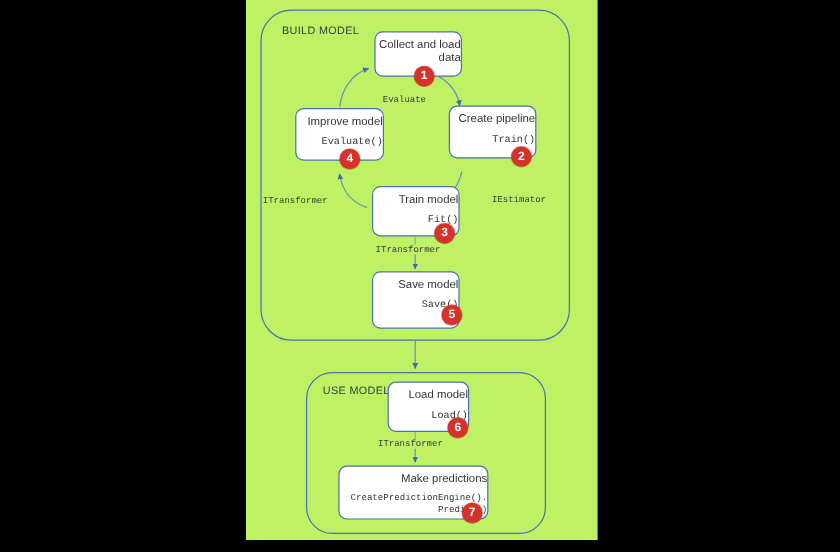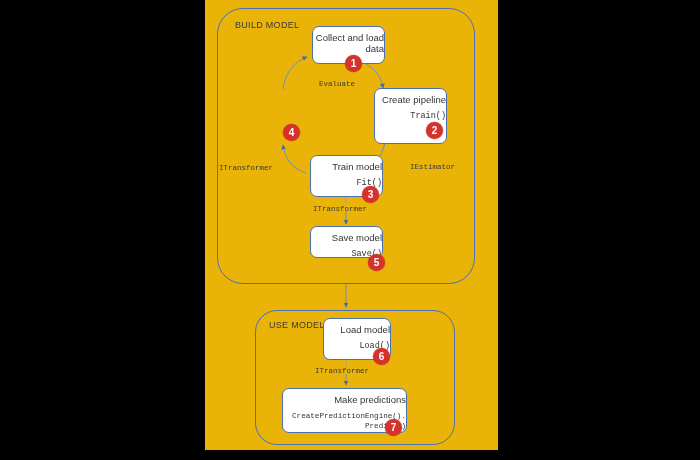--- a/index.html
+++ b/index.html
@@ -4,21 +4,21 @@
 <title>ML.NET Workflow Diagram</title>
 <style>
   html,body{margin:0;padding:0;background:#000;}
   body{
     width:700px;height:460px;overflow:hidden;
     font-family:"Liberation Sans", sans-serif;
     position:relative;
   }
   #canvas{
     position:absolute;left:205px;top:0;width:293px;height:450px;
-    background:#eab308;
+    background:#bef264;
   }
   #svgroot{position:absolute;left:0;top:0;width:293px;height:450px;}
 
   
   .node{
     position:absolute;
     border:1px solid #4a6fb5;
     border-radius:7px;
     background:#ffffff;
     box-sizing:border-box;
@@ -117,39 +117,43 @@
   <div class="group" style="left:12px;top:8px;width:258px;height:276px;"></div>
   <div class="group-label" style="left:30px;top:20px;">BUILD MODEL</div>
 
   <div class="node" style="left:107px;top:26px;width:73px;height:38px;">
     <div class="title" style="white-space:pre-line;">Collect and load
 data</div>
   </div>
   <div class="badge" style="left:140px;top:55px;">1</div>
   <div class="elabel" style="left:114px;top:80px;">Evaluate</div>
 
-  <div class="node" style="left:169px;top:88px;width:73px;height:56px;">
+  <div class="node" style="left:169px;top:88px;width:73px;height:44px;">
     <div class="title">Create pipeline</div>
     <div class="method">Train()</div>
   </div>
   <div class="badge" style="left:221px;top:122px;">2</div>
 
+  <div class="node" style="left:41px;top:90px;width:74px;height:44px;">
+    <div class="title">Improve model</div>
+    <div class="method">Evaluate()</div>
+  </div>
   <div class="badge" style="left:78px;top:124px;">4</div>
 
   <div class="node" style="left:105px;top:155px;width:73px;height:42px;">
     <div class="title">Train model</div>
     <div class="method">Fit()</div>
   </div>
   <div class="badge" style="left:157px;top:186px;">3</div>
 
   <div class="elabel" style="left:14px;top:164px;">ITransformer</div>
   <div class="elabel" style="left:205px;top:163px;">IEstimator</div>
   <div class="elabel" style="left:108px;top:205px;">ITransformer</div>
 
-  <div class="node" style="left:105px;top:226px;width:73px;height:32px;">
+  <div class="node" style="left:105px;top:226px;width:73px;height:48px;">
     <div class="title">Save model</div>
     <div class="method">Save()</div>
   </div>
   <div class="badge" style="left:163px;top:254px;">5</div>
 
   <div class="group" style="left:50px;top:310px;width:200px;height:135px;border-radius:22px;"></div>
   <div class="group-label" style="left:64px;top:320px;">USE MODEL</div>
 
   <div class="node" style="left:118px;top:318px;width:68px;height:42px;">
     <div class="title">Load model</div>

